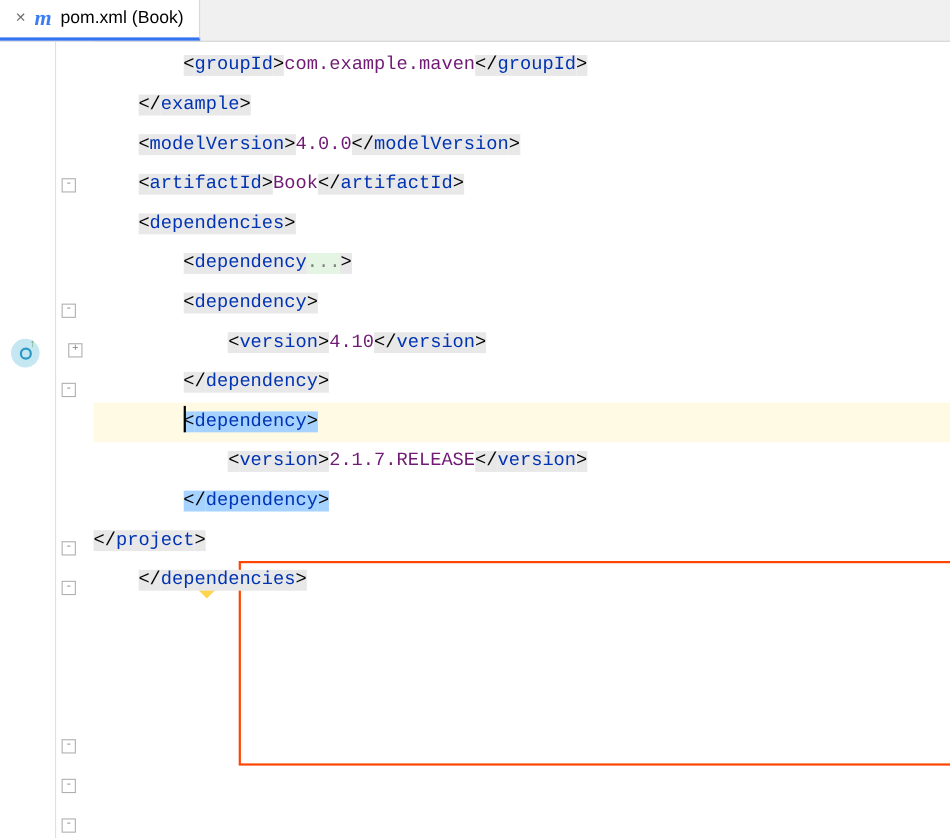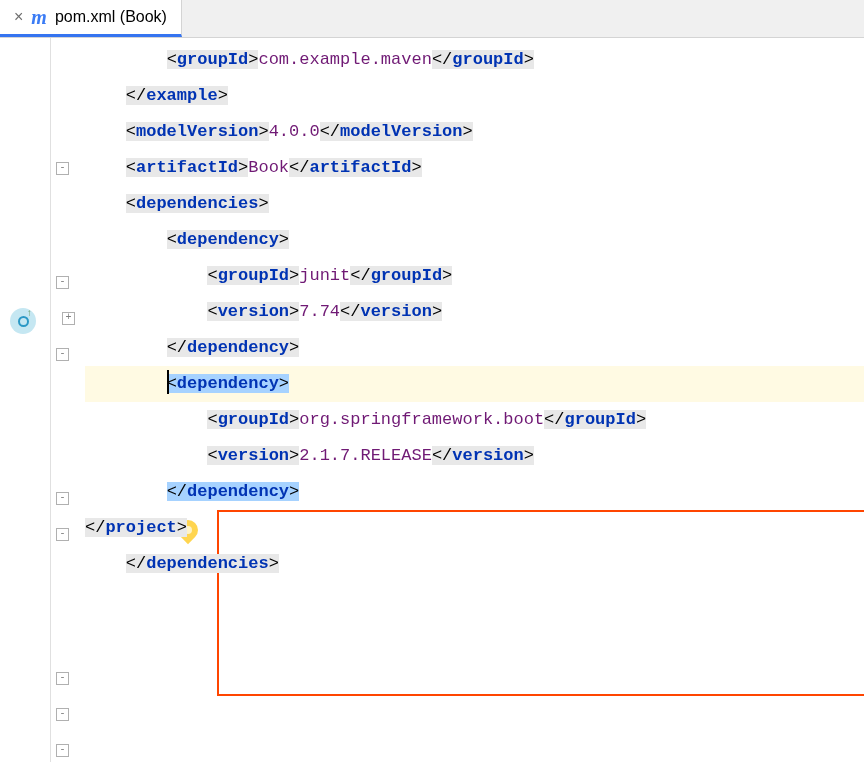--- a/index.html
+++ b/index.html
@@ -128,21 +128,21 @@
       padding-top: 4px;
     }
     .code-line {
       height: 36px;
       line-height: 36px;
       white-space: pre;
       position: relative;
       padding-left: 0;
     }
     .tag-bracket { color: #000000; background: #e8e8e8; }
-    .tag-name { color: #0033b3; font-weight: bold; background: #e8e8e8; }
+    .tag-name { color: #0033b3; font-weight: normal; background: #e8e8e8; }
     .tag-text { color: #701a75; }
     .fold-ellipsis { background: #e4f5e4; color: #808080; }
     .highlight-line {
       background: #fffae3;
     }
     .selection {
       background: #a6d2ff;
     }
     .caret {
       display: inline-block;
@@ -202,33 +202,32 @@
 
 
     <div class="code-line">    <span class="tag-bracket">&lt;/</span><span class="tag-name">example</span><span class="tag-bracket">&gt;</span></div>
 
     <div class="code-line">    <span class="tag-bracket">&lt;</span><span class="tag-name">modelVersion</span><span class="tag-bracket">&gt;</span><span class="tag-text">4.0.0</span><span class="tag-bracket">&lt;/</span><span class="tag-name">modelVersion</span><span class="tag-bracket">&gt;</span></div>
 
     <div class="code-line">    <span class="tag-bracket">&lt;</span><span class="tag-name">artifactId</span><span class="tag-bracket">&gt;</span><span class="tag-text">Book</span><span class="tag-bracket">&lt;/</span><span class="tag-name">artifactId</span><span class="tag-bracket">&gt;</span></div>
 
     <div class="code-line">    <span class="tag-bracket">&lt;</span><span class="tag-name">dependencies</span><span class="tag-bracket">&gt;</span></div>
 
+    <div class="code-line">        <span class="tag-bracket">&lt;</span><span class="tag-name">dependency</span><span class="fold-ellipsis">...</span><span class="tag-bracket">&gt;</span></div>
 
     <div class="code-line">        <span class="tag-bracket">&lt;</span><span class="tag-name">dependency</span><span class="tag-bracket">&gt;</span></div>
 
-    <div class="code-line">            <span class="tag-bracket">&lt;</span><span class="tag-name">groupId</span><span class="tag-bracket">&gt;</span><span class="tag-text">junit</span><span class="tag-bracket">&lt;/</span><span class="tag-name">groupId</span><span class="tag-bracket">&gt;</span></div>
-
-
-    <div class="code-line">            <span class="tag-bracket">&lt;</span><span class="tag-name">version</span><span class="tag-bracket">&gt;</span><span class="tag-text">7.74</span><span class="tag-bracket">&lt;/</span><span class="tag-name">version</span><span class="tag-bracket">&gt;</span></div>
+
+
+    <div class="code-line">            <span class="tag-bracket">&lt;</span><span class="tag-name">version</span><span class="tag-bracket">&gt;</span><span class="tag-text">4.10</span><span class="tag-bracket">&lt;/</span><span class="tag-name">version</span><span class="tag-bracket">&gt;</span></div>
 
     <div class="code-line">        <span class="tag-bracket">&lt;/</span><span class="tag-name">dependency</span><span class="tag-bracket">&gt;</span></div>
 
     <div class="code-line highlight-line">        <span class="caret"></span><span class="tag-bracket selection">&lt;</span><span class="tag-name selection">dependency</span><span class="tag-bracket selection">&gt;</span></div>
 
-    <div class="code-line">            <span class="tag-bracket">&lt;</span><span class="tag-name">groupId</span><span class="tag-bracket">&gt;</span><span class="tag-text">org.springframework.boot</span><span class="tag-bracket">&lt;/</span><span class="tag-name">groupId</span><span class="tag-bracket">&gt;</span></div>
 
 
     <div class="code-line">            <span class="tag-bracket">&lt;</span><span class="tag-name">version</span><span class="tag-bracket">&gt;</span><span class="tag-text">2.1.7.RELEASE</span><span class="tag-bracket">&lt;/</span><span class="tag-name">version</span><span class="tag-bracket">&gt;</span></div>
 
     <div class="code-line">        <span class="tag-bracket selection">&lt;/</span><span class="tag-name selection">dependency</span><span class="tag-bracket selection">&gt;</span></div>
 
     <div class="code-line"><span class="tag-bracket">&lt;/</span><span class="tag-name">project</span><span class="tag-bracket">&gt;</span></div>
 
     <div class="code-line">    <span class="tag-bracket">&lt;/</span><span class="tag-name">dependencies</span><span class="tag-bracket">&gt;</span></div>
   </div>

